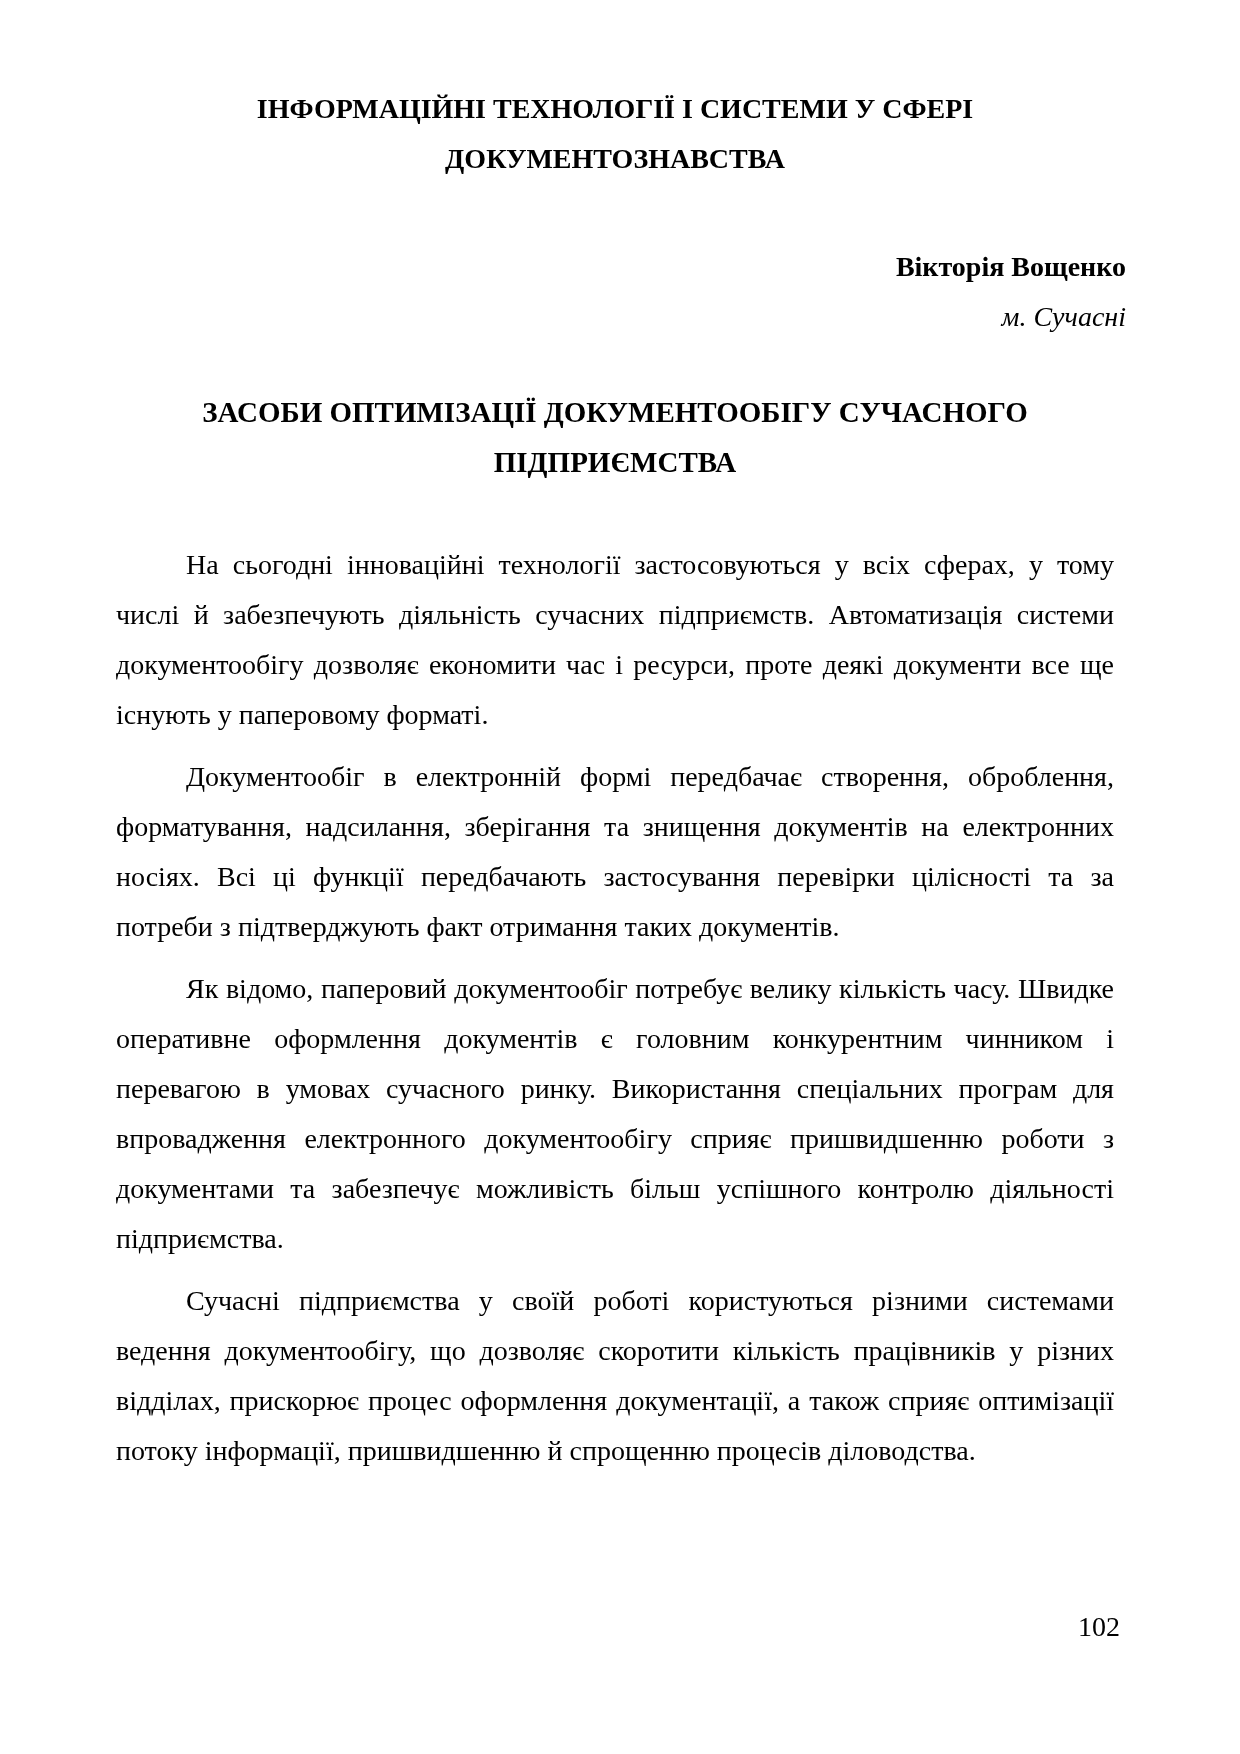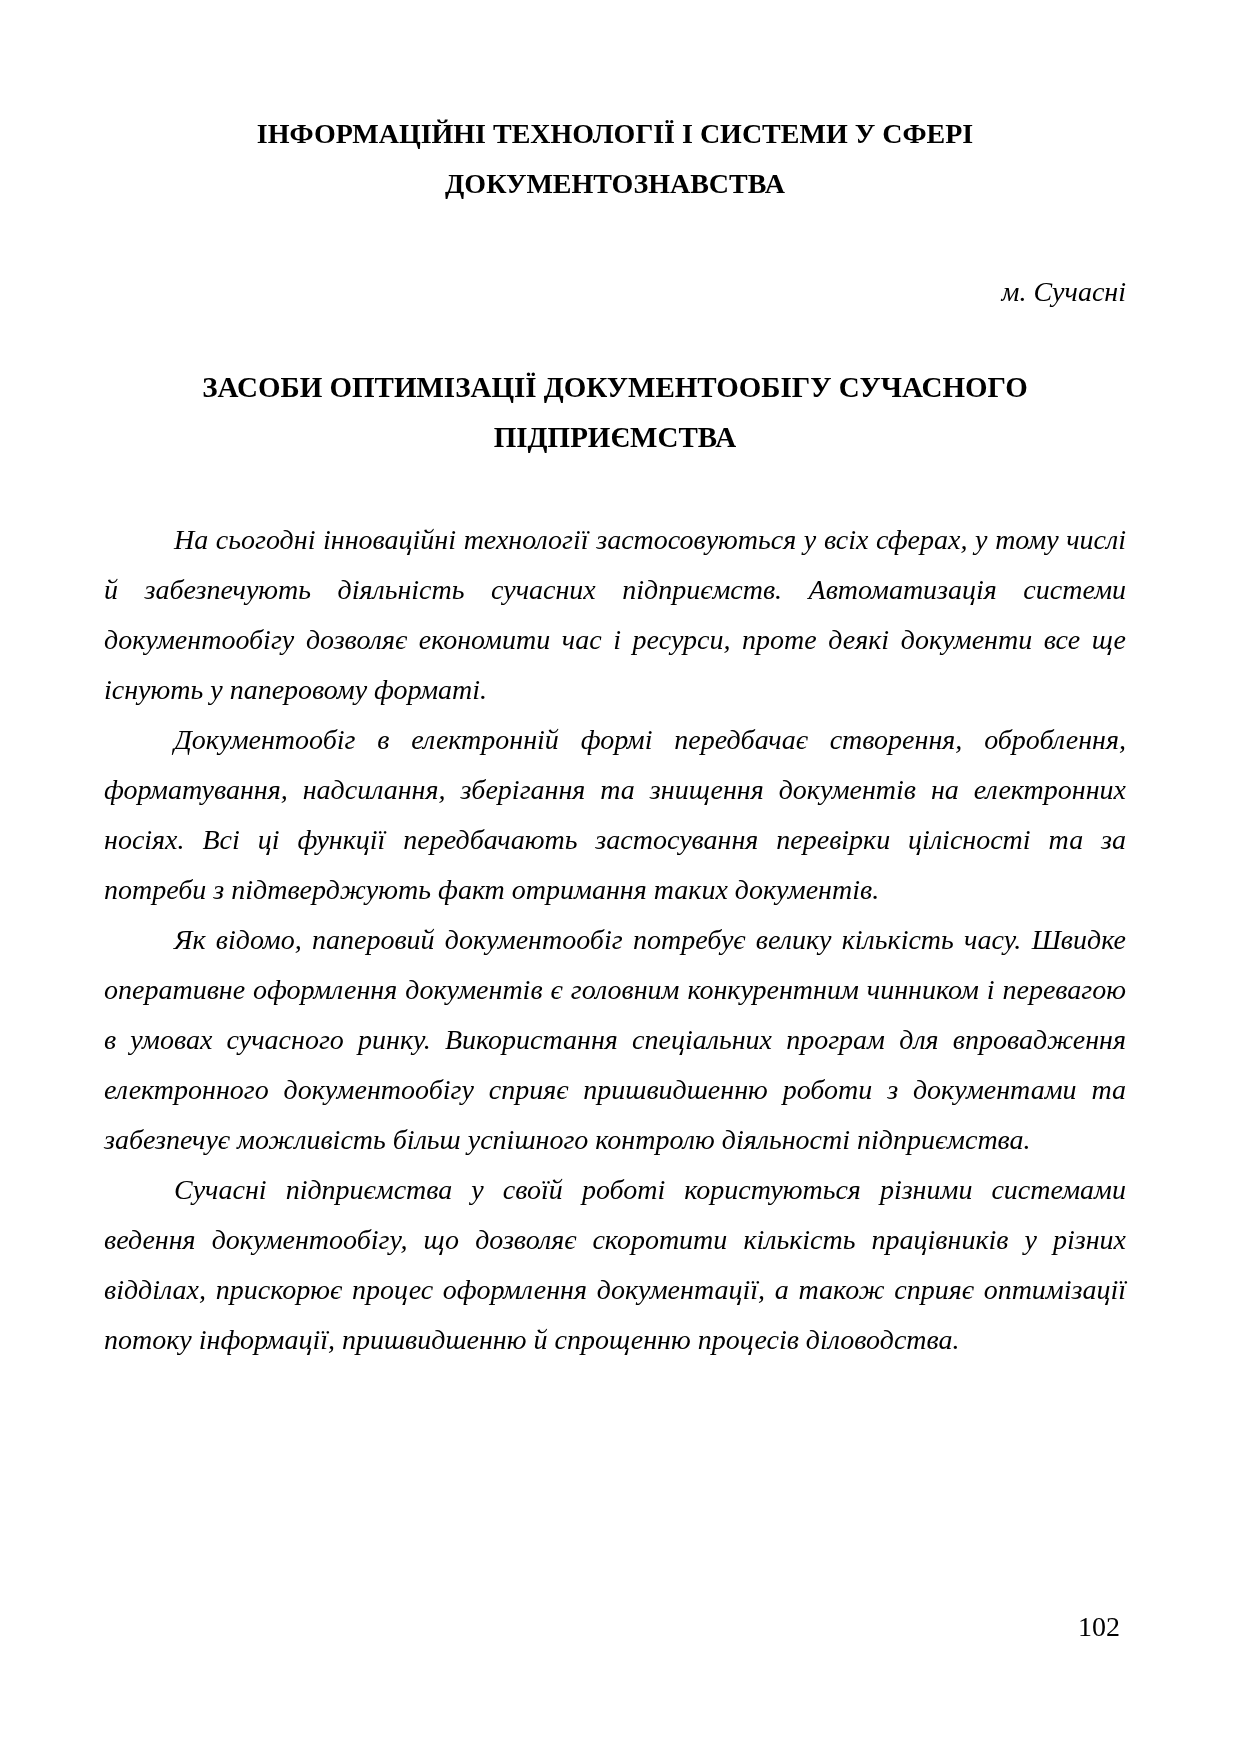--- a/index.html
+++ b/index.html
@@ -11,21 +11,21 @@
     position: relative;
     width: 1240px;
     height: 1754px;
     margin: 0 auto;
     background: var(--page-bg, #ffffff);
     color: var(--text-color, #000000);
     font-family: "Liberation Serif", "DejaVu Serif", serif;
     font-size: 28px;
     line-height: 50px;
     box-sizing: border-box;
-    padding: 109px 114px 0 104px;
+    padding: 84px 114px 0 104px;
     overflow: hidden;
   }
   .section-title {
     margin: 0 auto;
     max-width: 860px;
     text-align: center;
     font-weight: bold;
     font-size: 28px;
     line-height: 50px;
   }
@@ -45,39 +45,39 @@
     text-align: center;
     font-weight: bold;
     font-size: 29px;
     line-height: 50px;
   }
   .body-text {
     margin-top: 53px;
     text-align: justify;
   }
   .body-text p {
-    margin: 0;
+    margin: 12px;
     text-indent: 70px;
-    font-style: italic;
   }
   .page-number {
     position: absolute;
     top: 1602px;
     right: 120px;
     line-height: 50px;
   }
 </style>
 </head>
 <body>
 
 <div class="page" style="--text-color: #000000; --page-bg: #ffffff;">
 
   <h1 class="section-title">ІНФОРМАЦІЙНІ ТЕХНОЛОГІЇ І СИСТЕМИ У СФЕРІ ДОКУМЕНТОЗНАВСТВА</h1>
 
   <div class="byline">
+    <div class="author">Вікторія Вощенко</div>
     <div class="location">м. Сучасні</div>
   </div>
 
   <h2 class="article-title">ЗАСОБИ ОПТИМІЗАЦІЇ ДОКУМЕНТООБІГУ СУЧАСНОГО ПІДПРИЄМСТВА</h2>
 
   <div class="body-text">
     <p>На сьогодні інноваційні технології застосовуються у всіх сферах, у тому числі й забезпечують діяльність сучасних підприємств. Автоматизація системи документообігу дозволяє економити час і ресурси, проте деякі документи все ще існують у паперовому форматі.</p>
     <p>Документообіг в електронній формі передбачає створення, оброблення, форматування, надсилання, зберігання та знищення документів на електронних носіях. Всі ці функції передбачають застосування перевірки цілісності та за потреби з підтверджують факт отримання таких документів.</p>
     <p>Як відомо, паперовий документообіг потребує велику кількість часу. Швидке оперативне оформлення документів є головним конкурентним чинником і перевагою в умовах сучасного ринку. Використання спеціальних програм для впровадження електронного документообігу сприяє пришвидшенню роботи з документами та забезпечує можливість більш успішного контролю діяльності підприємства.</p>
     <p>Сучасні підприємства у своїй роботі користуються різними системами ведення документообігу, що дозволяє скоротити кількість працівників у різних відділах, прискорює процес оформлення документації, а також сприяє оптимізації потоку інформації, пришвидшенню й спрощенню процесів діловодства.</p>

